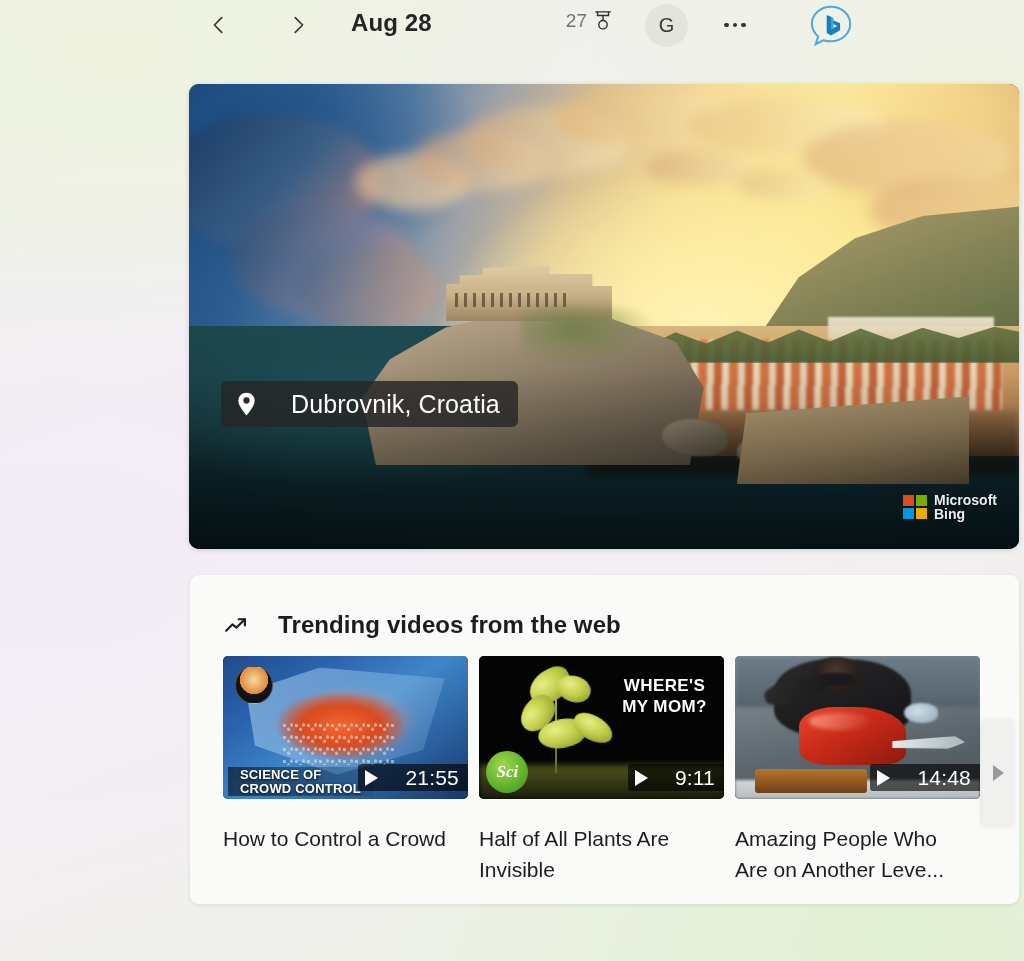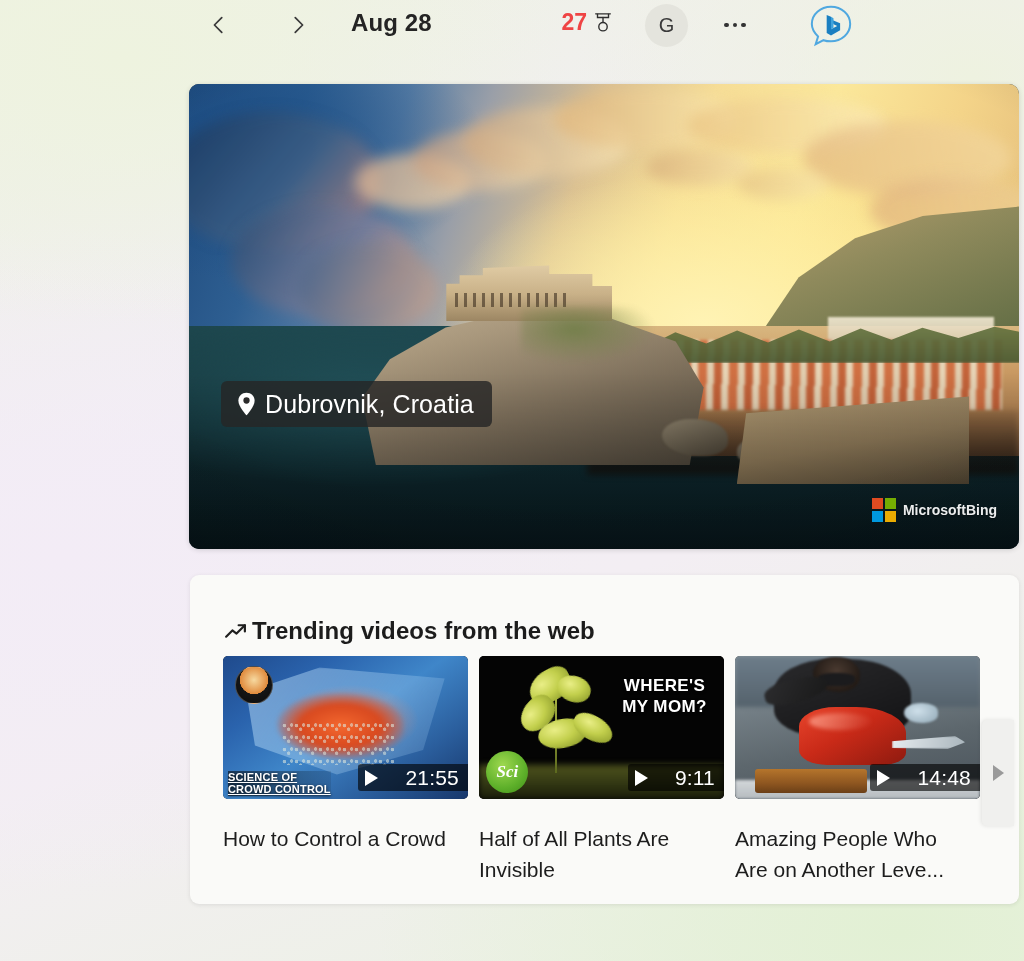--- a/index.html
+++ b/index.html
@@ -55,23 +55,23 @@
     white-space: nowrap;
   }
 
   .rewards {
     position: absolute;
     right: 246px; top: 9px;
     display: flex; align-items: center; gap: 5px;
     cursor: pointer;
   }
   .rewards-count {
-    font-size: 23px;
-    color: #ef4444;
-    font-weight: 700;
+    font-size: 19px;
+    color: #737373;
+    font-weight: 400;
   }
   .rewards-icon { display: block; color: #2f2f2f; }
 
   .avatar {
     position: absolute;
     right: 172px; top: 4px;
     width: 43px; height: 43px;
     border-radius: 50%;
     background: #e4e4dd;
     display: flex; align-items: center; justify-content: center;
@@ -317,20 +317,21 @@
     background: rgba(38,38,38,0.82);
     border-radius: 6px;
     cursor: default;
   }
   .location-text {
     color: #fff;
     font-size: 25px;
     font-weight: 500;
     letter-spacing: .1px;
     white-space: nowrap;
+    margin-left: 26px;
   }
   .pin-icon { display: block; color: #fff; }
 
   .chat-pill {
     position: absolute;
     left: 32px; bottom: 41px;
     height: 51px;
     display: flex; align-items: center; gap: 11px;
     padding: 0 18px 0 20px;
     background: #f7f7f7;
@@ -354,41 +355,41 @@
   }
   .ms-squares {
     width: 24px; height: 24px;
     display: grid;
     grid-template-columns: 11px 11px;
     grid-template-rows: 11px 11px;
     gap: 2px;
   }
   .ms-squares span { display: block; }
   .ms-wordmark {
-    display: flex; flex-direction: row;
+    display: flex; flex-direction: column;
     line-height: 1.04;
     color: #fff;
     font-size: 14px;
     font-weight: 600;
     text-shadow: 0 1px 2px rgba(0,0,0,.5);
   }
 
   
   .trending-card {
     position: absolute;
     left: 190px; top: 575px;
     width: 829px; height: 329px;
     background: #fafaf8;
     border-radius: 9px;
     box-shadow: 0 1px 4px rgba(40,40,40,0.10);
   }
   .trending-header {
     position: absolute;
-    left: 33px; top: 42px;
-    display: flex; align-items: center; gap: 4px; text-align: right;
+    left: 33px; top: 36px;
+    display: flex; align-items: center; gap: 30px; text-align: right;
   }
   .trending-icon { display: block; color: #1f1f1f; }
   .trending-title {
     font-size: 24px;
     font-weight: 600;
     color: #1c1c1c;
     letter-spacing: .1px;
     white-space: nowrap;
   }
 
@@ -437,28 +438,27 @@
   }
   .t1-badge-circle {
     position: absolute; left: 5%; top: 7%;
     width: 38px; height: 38px; border-radius: 50%;
     background: radial-gradient(circle at 50% 36%, #f6d9a0 0%, #e08a3c 48%, #151515 49%, #0a0a0a 100%);
     border: 1px solid rgba(255,255,255,.25);
   }
   .t1-caption {
     position: absolute; left: 2%; bottom: 2%;
     color: #fff;
-    font-size: 11px;
+    font-size: 13px;
     font-weight: 800;
     line-height: 1.04;
     letter-spacing: .2px;
     text-shadow: 0 1px 3px rgba(0,0,0,.9);
     background: linear-gradient(90deg, rgba(0,0,0,.55), rgba(0,0,0,.1));
-    padding: 1px 0;
-    text-decoration: underline;
+    padding: 1px 12px;
   }
 
   
   .t2-bg { position: absolute; inset: 0; background: #040404; }
   .t2-stem {
     position: absolute; left: 31%; top: 16%; width: 2px; height: 66%;
     background: linear-gradient(180deg,#b9c44a,#5d6a1e);
   }
   .t2-leaf {
     position: absolute;

